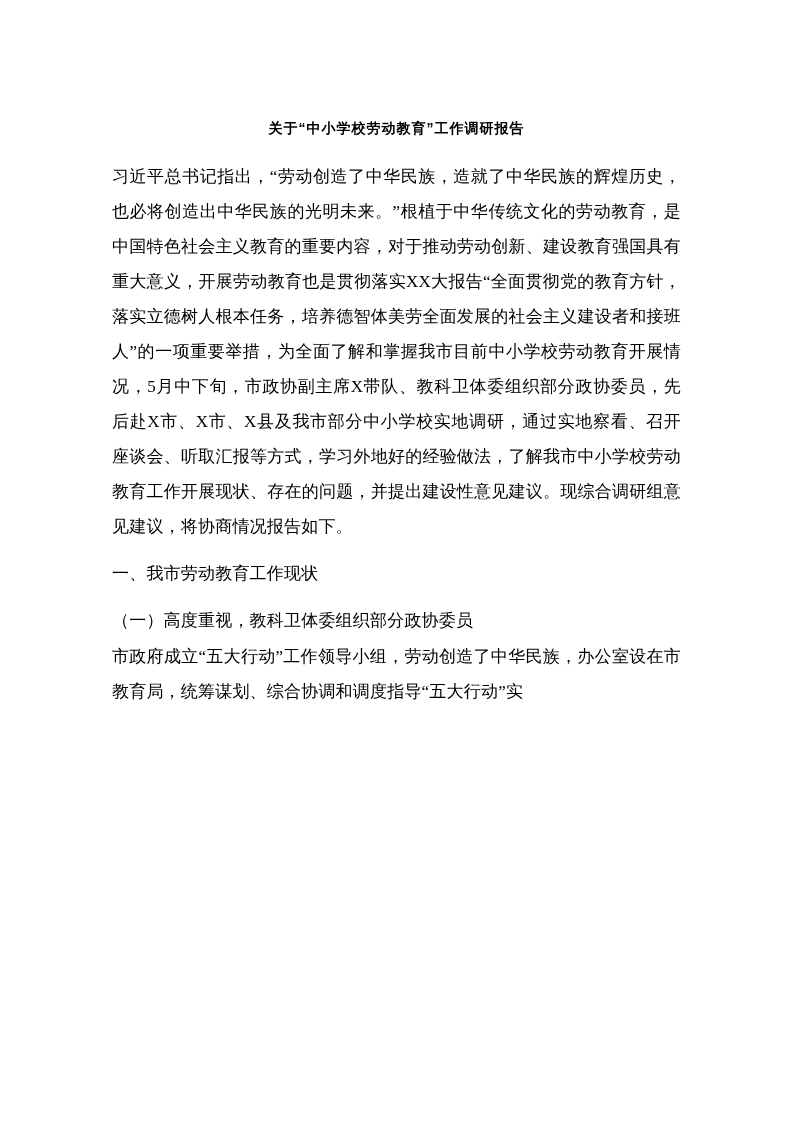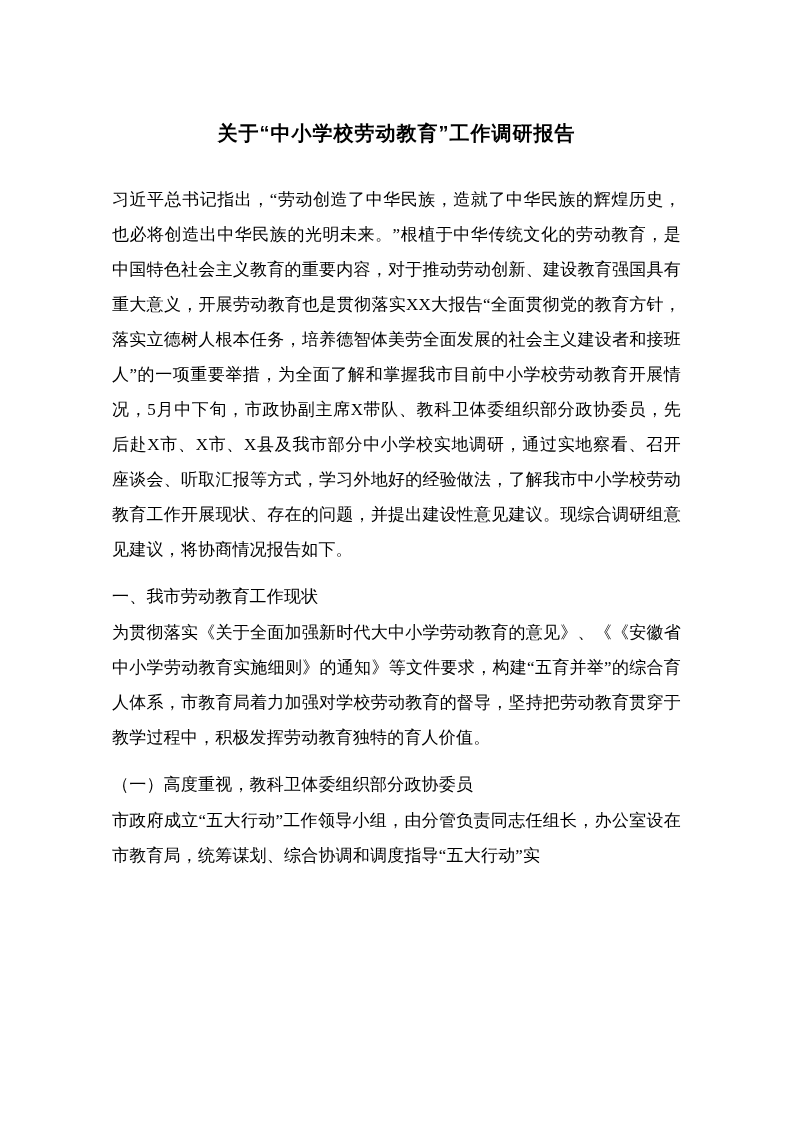--- a/index.html
+++ b/index.html
@@ -16,25 +16,25 @@
   }
   .page {
     box-sizing: border-box;
     width: 793px;
     height: 1122px;
     padding: 118px 112px 60px 112px;
     background: #ffffff;
   }
   .doc-title {
     font-family: "Liberation Sans", "DejaVu Sans", sans-serif;
-    font-size: 20px;
+    font-size: 14px;
     font-weight: bold;
     text-align: center;
     letter-spacing: 1px;
-    margin: 0 0 34px 0;
+    margin: 0 0 20px 0;
     line-height: 1.5;
   }
   .para {
     font-size: 17px;
     line-height: 2.06;
     margin: 0 0 1px 0;
     text-align: justify;
     text-justify: inter-ideograph;
     letter-spacing: 0.2px;
   }
@@ -43,16 +43,15 @@
   }
 </style>
 </head>
 <body>
 
 <div class="page">
   <h1 class="doc-title">关于“中小学校劳动教育”工作调研报告</h1>
 
   <p class="para">习近平总书记指出，“劳动创造了中华民族，造就了中华民族的辉煌历史，也必将创造出中华民族的光明未来。”根植于中华传统文化的劳动教育，是中国特色社会主义教育的重要内容，对于推动劳动创新、建设教育强国具有重大意义，开展劳动教育也是贯彻落实XX大报告“全面贯彻党的教育方针，落实立德树人根本任务，培养德智体美劳全面发展的社会主义建设者和接班人”的一项重要举措，为全面了解和掌握我市目前中小学校劳动教育开展情况，5月中下旬，市政协副主席X带队、教科卫体委组织部分政协委员，先后赴X市、X市、X县及我市部分中小学校实地调研，通过实地察看、召开座谈会、听取汇报等方式，学习外地好的经验做法，了解我市中小学校劳动教育工作开展现状、存在的问题，并提出建设性意见建议。现综合调研组意见建议，将协商情况报告如下。</p>
   <p class="para heading">一、我市劳动教育工作现状</p>
-  <p class="para">为贯彻落实《关于全面加强新时代大中小学劳动教育的意见》、《《安徽省中小学劳动教育实施细则》的通知》等文件要求，构建“五育并举”的综合育人体系，市教育局着力加强对学校劳动教育的督导，坚持把劳动教育贯穿于教学过程中，积极发挥劳动教育独特的育人价值。</p>
   <p class="para heading">（一）高度重视，教科卫体委组织部分政协委员</p>
-  <p class="para">市政府成立“五大行动”工作领导小组，由分管负责同志任组长，办公室设在市教育局，统筹谋划、综合协调和调度指导“五大行动”实</p>
+  <p class="para">市政府成立“五大行动”工作领导小组，劳动创造了中华民族，办公室设在市教育局，统筹谋划、综合协调和调度指导“五大行动”实</p>
 </div>
 
 </body></html>

